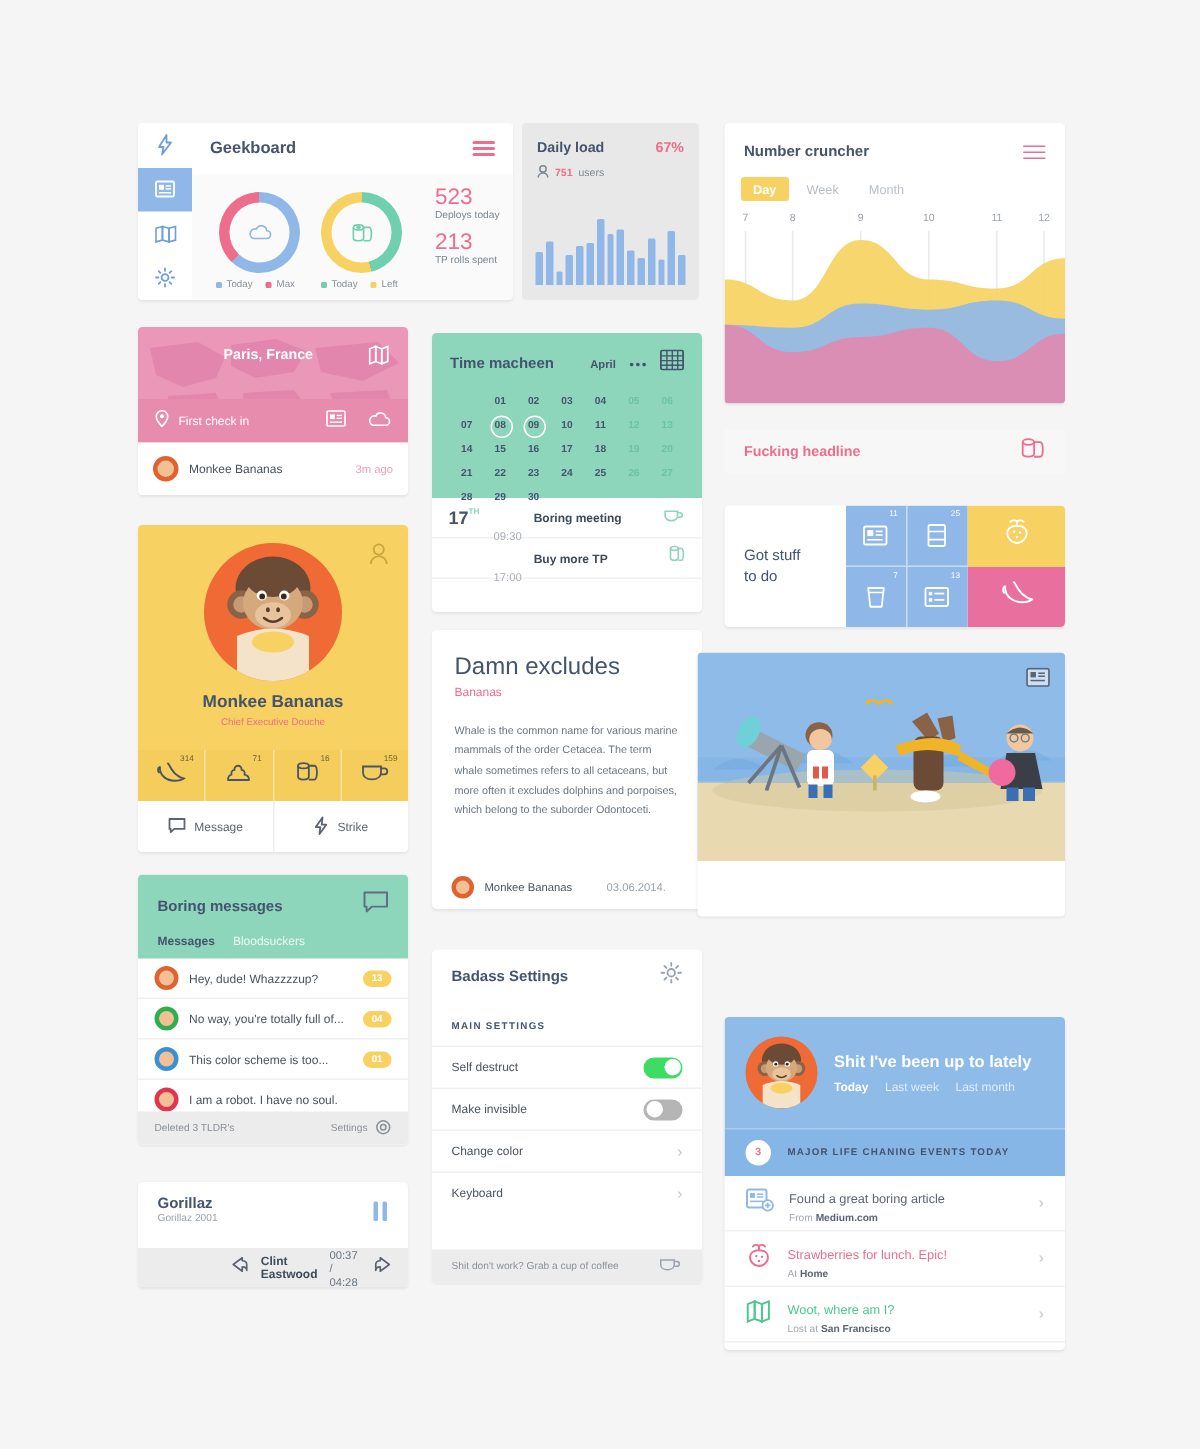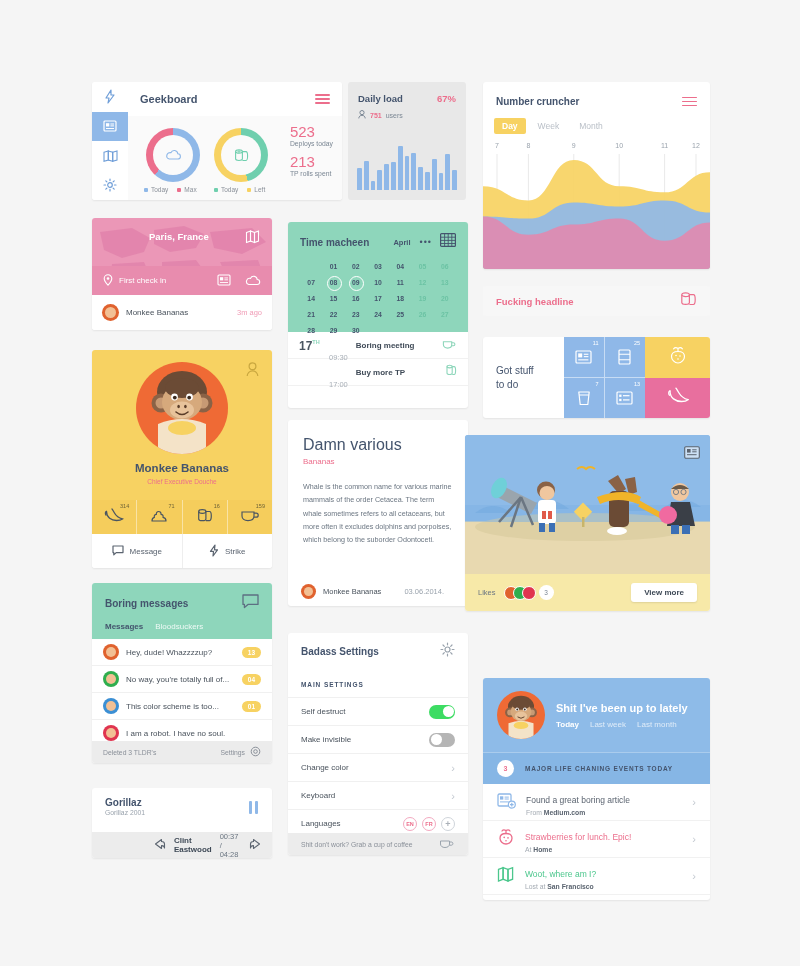--- a/index.html
+++ b/index.html
@@ -687,21 +687,21 @@
           <span class="ic"><svg width="11" height="13" viewBox="0 0 11 13">
               <ellipse cx="3.6" cy="2.6" rx="2.6" ry="1.3" fill="none" stroke="#8ed6bb" stroke-width="1.1"></ellipse>
               <path d="M1 2.6v6.4c0 .9 1.2 1.5 2.6 1.5s2.6-.6 2.6-1.5V2.6" fill="none" stroke="#8ed6bb" stroke-width="1.1"></path>
               <path d="M6.2 2.6h2c.9 0 1.4 1.7 1.4 3.9s-.5 4-1.4 4h-2" fill="none" stroke="#8ed6bb" stroke-width="1.1"></path>
             </svg></span>
         </div>
       </div>
   </div>
 
   <div class="card" id="article">
-    <div class="ar-h">Damn various</div>
+    <div class="ar-h">Damn excludes</div>
     <div class="ar-s">Bananas</div>
     <div class="ar-b">Whale  is the common name for various marine mammals of the order Cetacea. The term whale sometimes refers to all cetaceans, but more often it excludes dolphins and porpoises, which belong to the suborder Odontoceti.</div>
     <div class="ar-f">
       <span style="width:15px;height:15px;border-radius:50%;background:#e0622e;display:inline-block;position:relative;overflow:hidden;">
         <span style="position:absolute;left:3px;top:3px;width:9px;height:9px;border-radius:50%;background:#f2c094;"></span>
       </span>
       <span class="nm">Monkee Bananas</span>
       <span class="dt">03.06.2014.</span>
     </div>
   </div>
@@ -737,28 +737,20 @@
         <div class="st-row">
           <span class="lb">Change color</span>
           <span class="rt">
             <span class="chev">›</span>
           </span>
         </div>
         <div class="st-row">
           <span class="lb">Keyboard</span>
           <span class="rt">
             <span class="chev">›</span>
-          </span>
-        </div>
-        <div class="st-row">
-          <span class="lb">Languages</span>
-          <span class="rt">
-            <span class="lang">EN</span>
-            <span class="lang">FR</span>
-            <span class="lang plus">+</span>
           </span>
         </div>
       </div>
     <div class="st-foot">
       <span>Shit don't work? Grab a cup of coffee</span>
       <span style="margin-left:auto;">
         <svg width="16" height="10" viewBox="0 0 16 10">
             <path d="M1.5 2h9v3c0 2-1.7 3.5-4.5 3.5S1.5 7 1.5 5z" fill="none" stroke="#9aa3ad" stroke-width="1"></path>
             <path d="M10.5 3h1.8c1 0 1.6.7 1.6 1.6s-.6 1.6-1.6 1.6h-1.8" fill="none" stroke="#9aa3ad" stroke-width="1"></path>
           </svg>
@@ -888,30 +880,20 @@
       <span style="position:absolute;right:10px;top:10px;">
         <svg width="16" height="13" viewBox="0 0 16 13">
             <rect x=".7" y=".7" width="14.6" height="11.6" rx="1.2" fill="#fff" opacity=".55"></rect>
             <rect x=".7" y=".7" width="14.6" height="11.6" rx="1.2" fill="none" stroke="#5b6470" stroke-width="1.1"></rect>
             <rect x="3" y="3" width="3.6" height="3.6" fill="#5b6470"></rect>
             <rect x="8.2" y="3.3" width="4.4" height="1" fill="#5b6470"></rect>
             <rect x="8.2" y="5.3" width="4.4" height="1" fill="#5b6470"></rect>
             <rect x="3" y="8.2" width="9.6" height="1" fill="#5b6470"></rect>
           </svg>
       </span>
-    </div>
-    <div class="hero-foot">
-      <span class="lk">Likes</span>
-      <span style="display:flex;align-items:center;margin-left:8px;">
-        <span class="av" style="background:#e0622e;"></span>
-        <span class="av" style="background:#2fae4e;margin-left:-5px;"></span>
-        <span class="av" style="background:#e0344f;margin-left:-5px;"></span>
-        <span class="hero-cnt" style="margin-left:3px;">3</span>
-      </span>
-      <span class="hero-btn">View more</span>
     </div>
   </div>
 
   <div class="card" id="activity">
     <div class="ac-top">
       <span style="width:48px;height:48px;border-radius:50%;background:#ef6a35;display:inline-block;overflow:hidden;flex:none;">
         <svg width="48" height="48" viewBox="0 0 92 92">
           <ellipse cx="46" cy="30" rx="25" ry="21" fill="#6b4b35"></ellipse>
           <circle cx="25" cy="41" r="9.5" fill="#8a6246"></circle>
             <circle cx="67" cy="41" r="9.5" fill="#8a6246"></circle>

